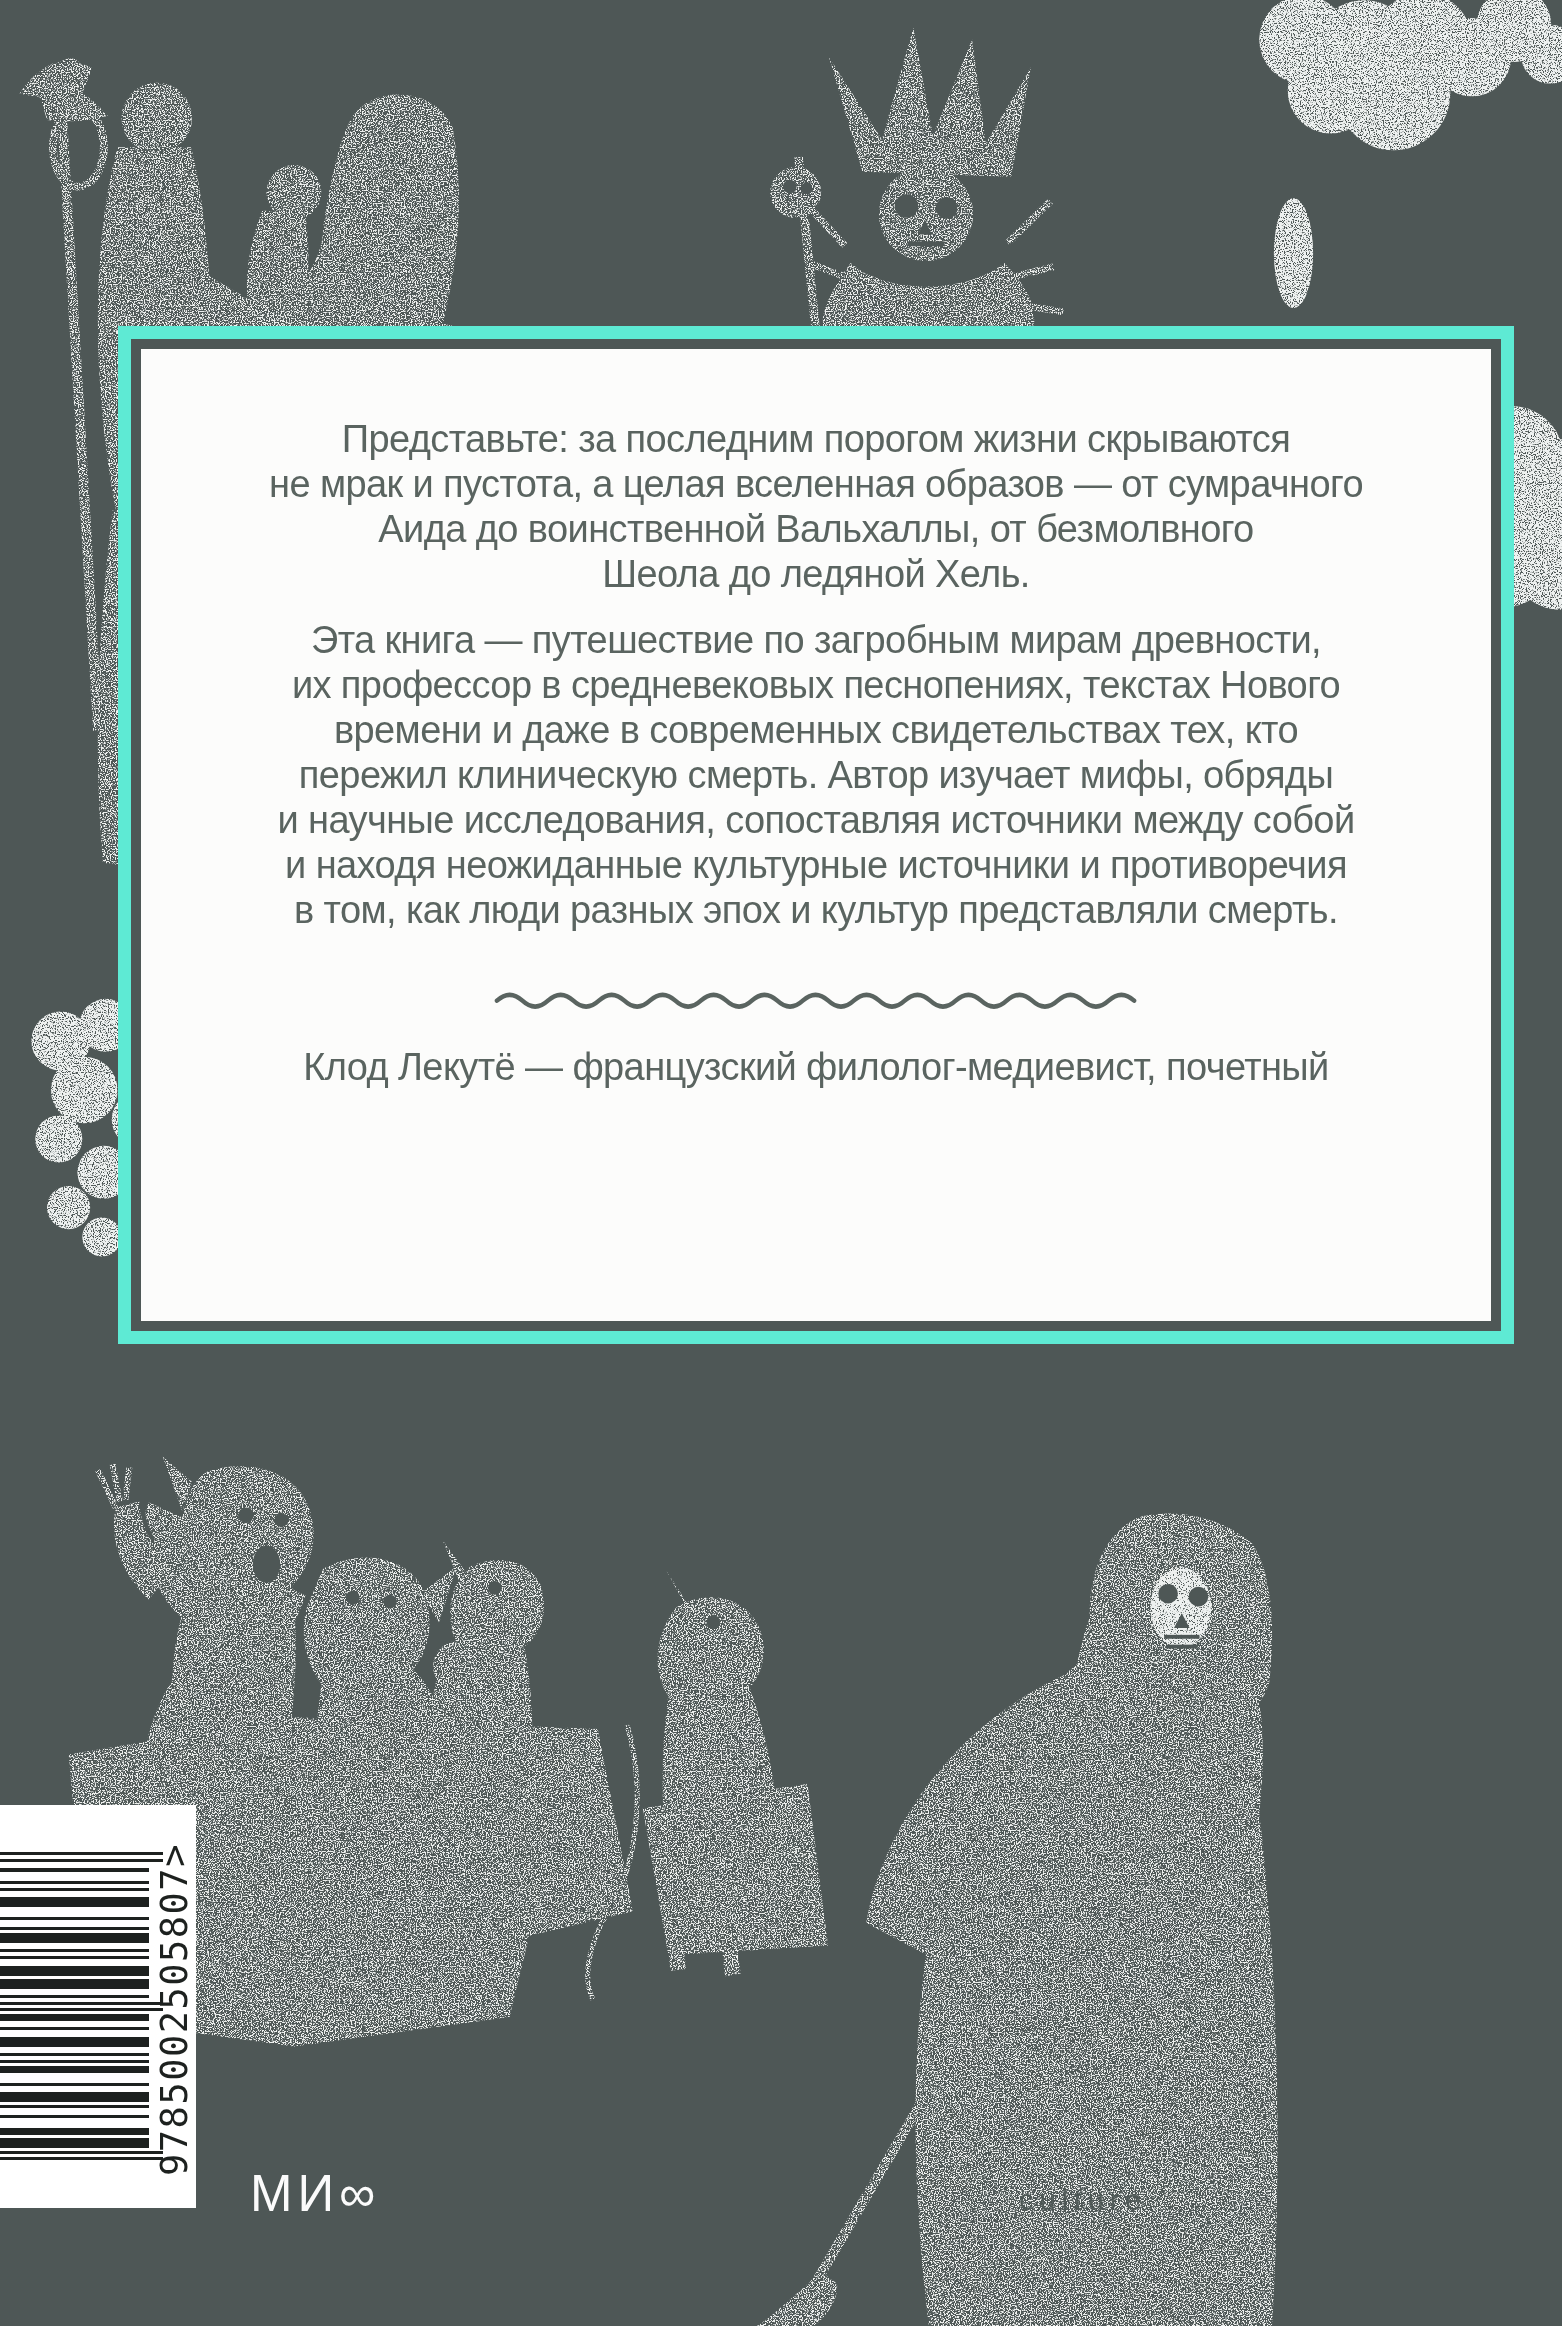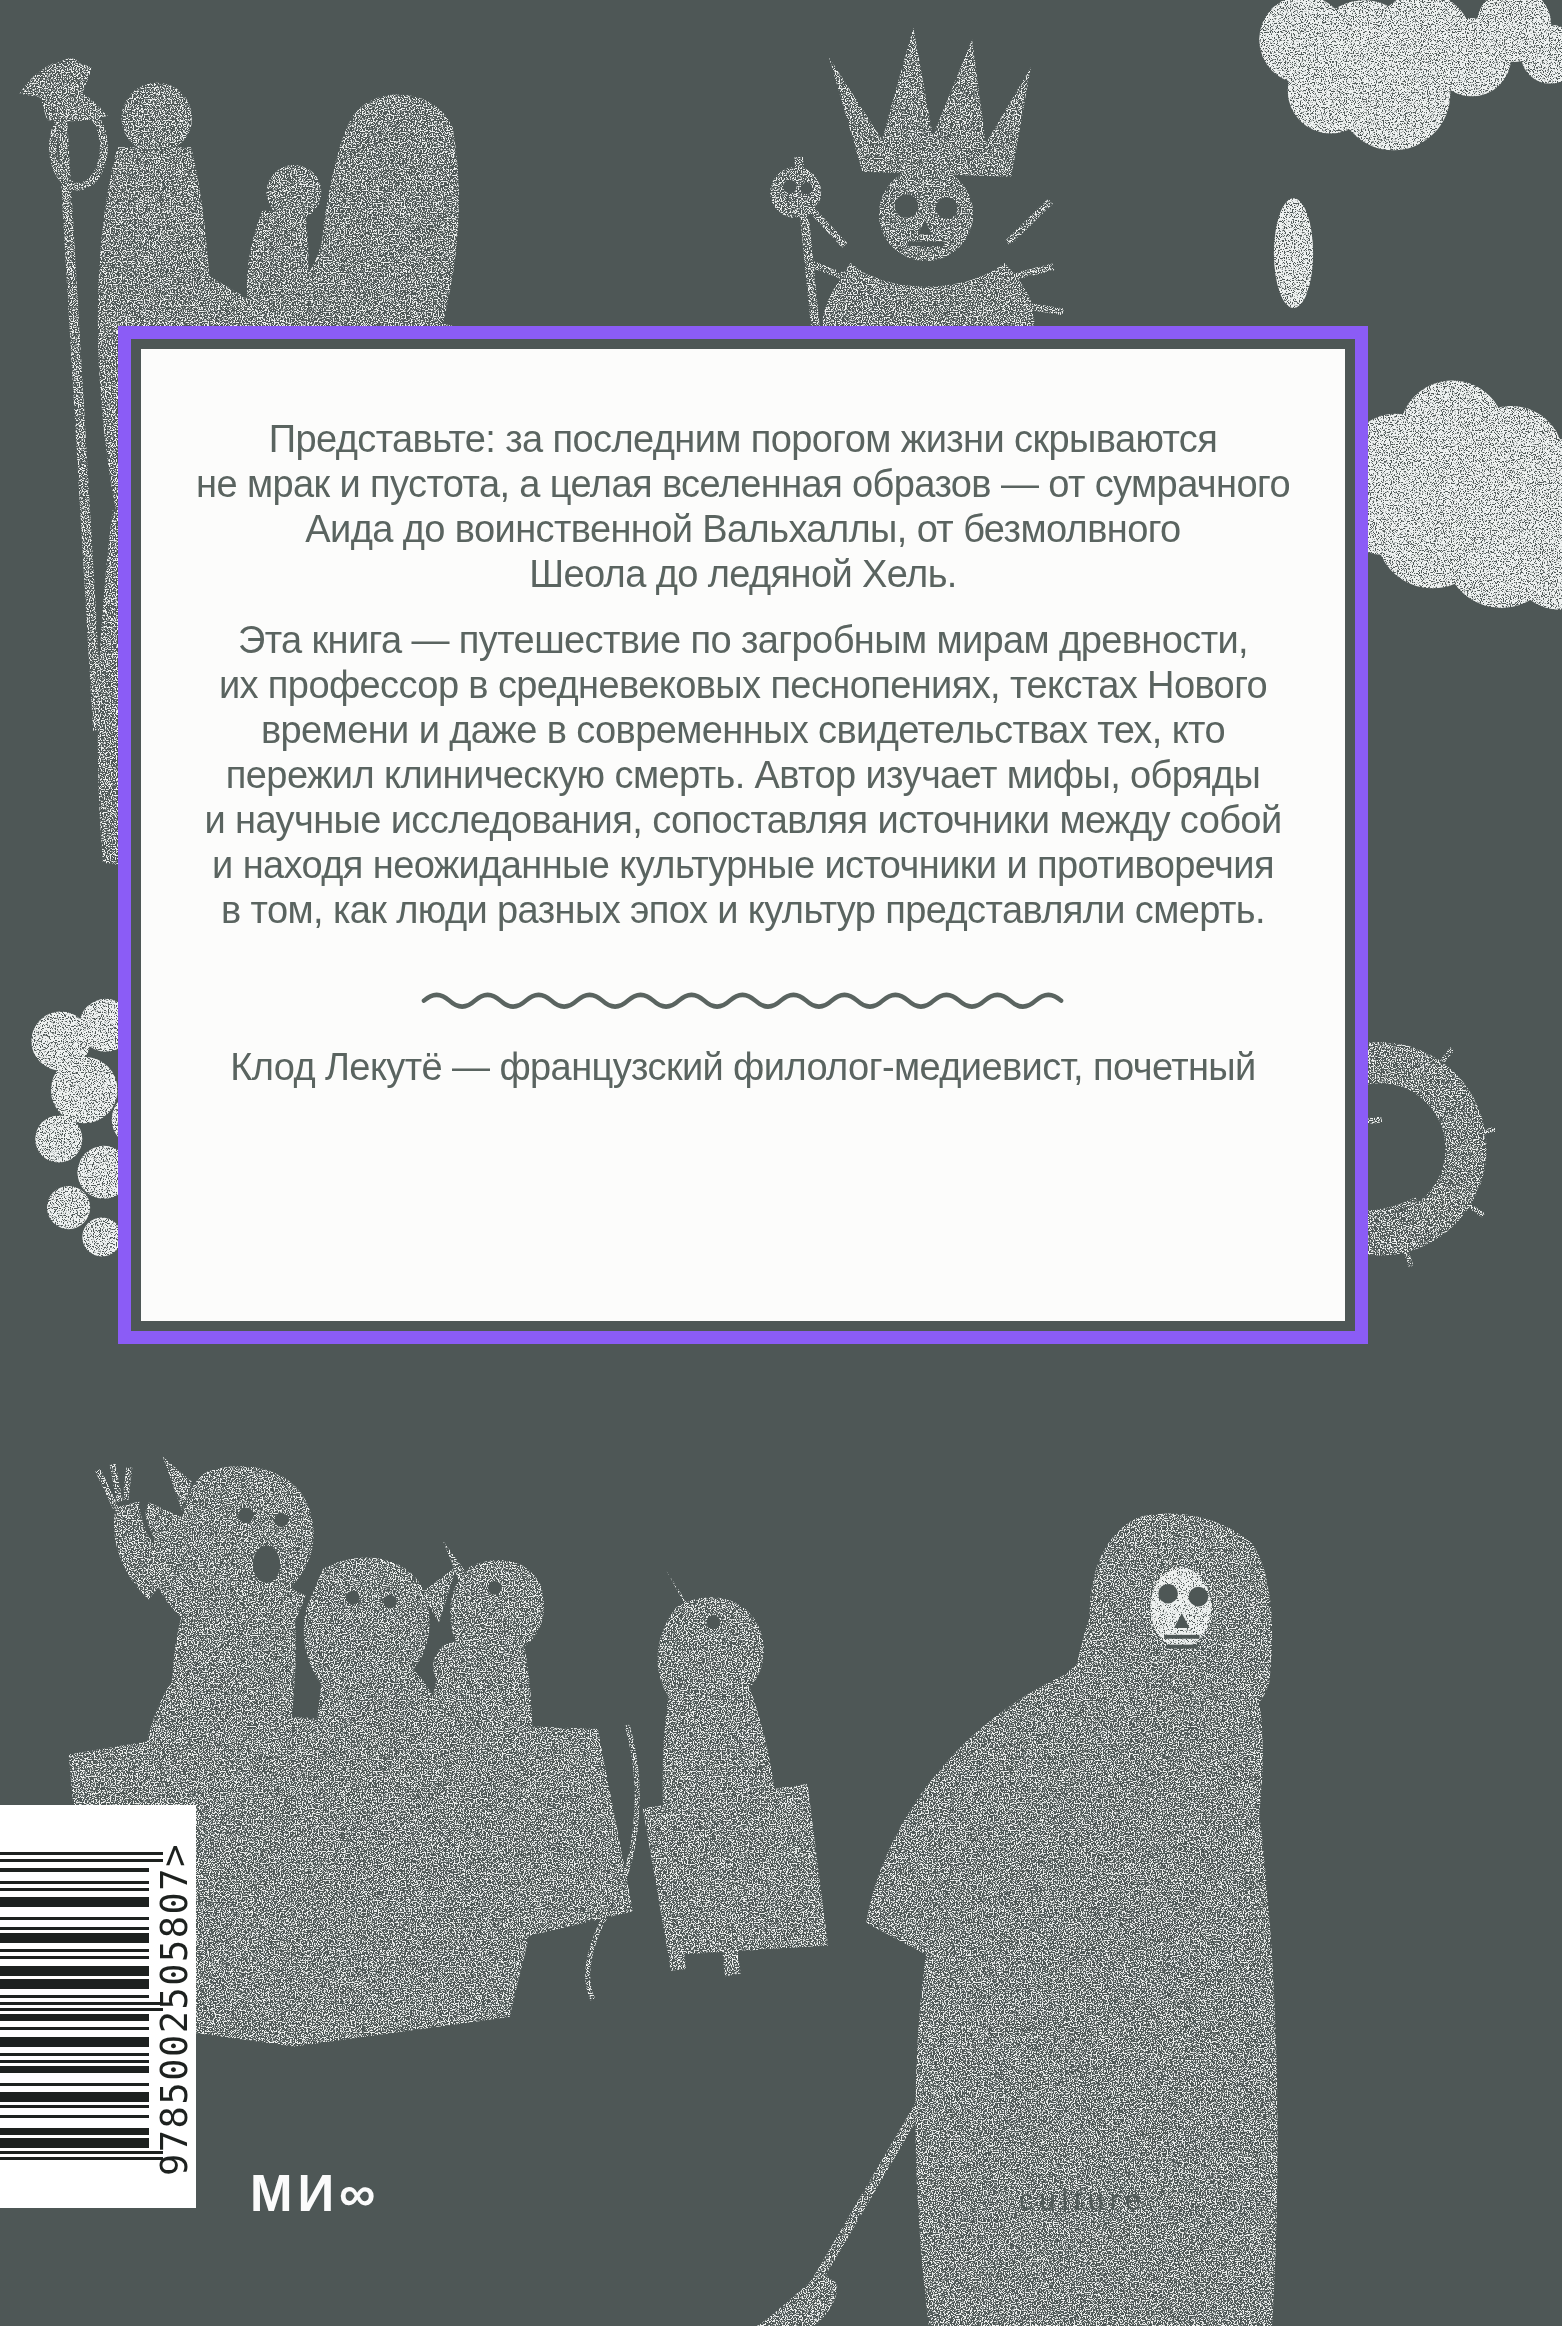--- a/index.html
+++ b/index.html
@@ -4,22 +4,22 @@
 <style>
   html,body{margin:0;padding:0;background:#30383a;}
   .page{
     position:relative; width:1562px; height:2327px; overflow:hidden;
     background:#4e5756;
     font-family:"Liberation Sans","DejaVu Sans",sans-serif;
   }
   .engravings{position:absolute;left:0;top:0;z-index:1;}
   
   .card{
-    position:absolute; left:118px; top:326px; width:1250px; height:1018px;
-    background:#8b5cf6; padding:12.7px; box-sizing:border-box; z-index:2;
+    position:absolute; left:118px; top:326px; width:1396px; height:1018px;
+    background:#5eead4; padding:12.7px; box-sizing:border-box; z-index:2;
   }
   .card-inner{
     width:100%; height:100%; box-sizing:border-box;
     border:10.8px solid #4e5756; background:#fcfcfb;
     padding-top:68px; text-align:center;
   }
   .blurb{
     color:#5a6460; font-size:38px; line-height:45px;
     letter-spacing:-0.6px; white-space:nowrap;
   }
@@ -39,21 +39,21 @@
   }
   .barcode-num span{
     position:absolute; left:0; top:351px; display:block; width:351px;
     transform-origin:0 0; transform:rotate(-90deg);
     font-family:"DejaVu Sans Mono","Liberation Mono",monospace;
     font-size:37px; letter-spacing:1.5px; color:#1d211f; text-align:center;
   }
   
   .logo{
     position:absolute; left:250px; top:2164px; z-index:2;
-    color:#fbfbfb; font-size:51px; letter-spacing:4.9px; font-weight:700;
+    color:#fbfbfb; font-size:51px; letter-spacing:4.9px; font-weight:400;
   }
   .watermark{
     position:absolute; left:1019px; top:2184px; z-index:3;
     color:#4b5553; font-size:29px; letter-spacing:5.9px; opacity:.9;
   }
 </style>
 </head>
 <body>
 
 <div class="page">

